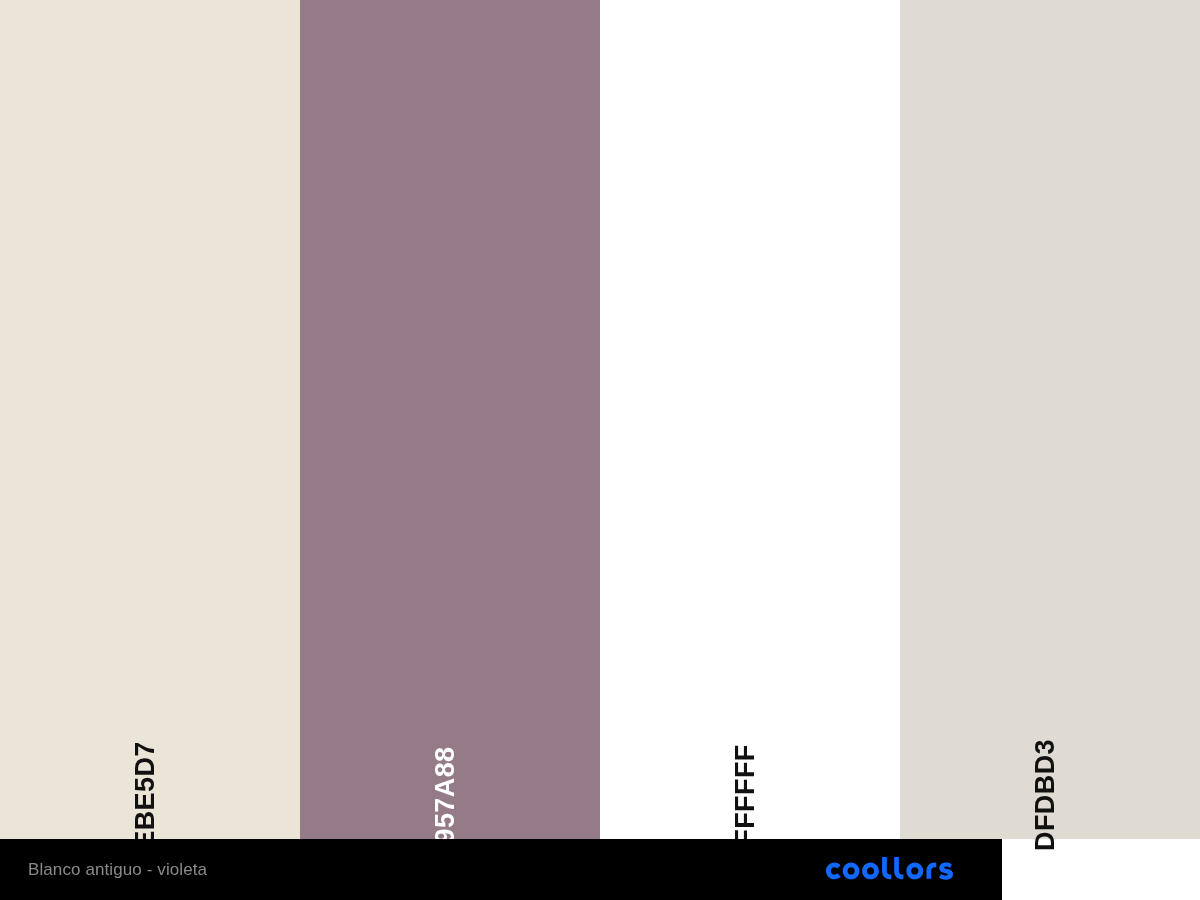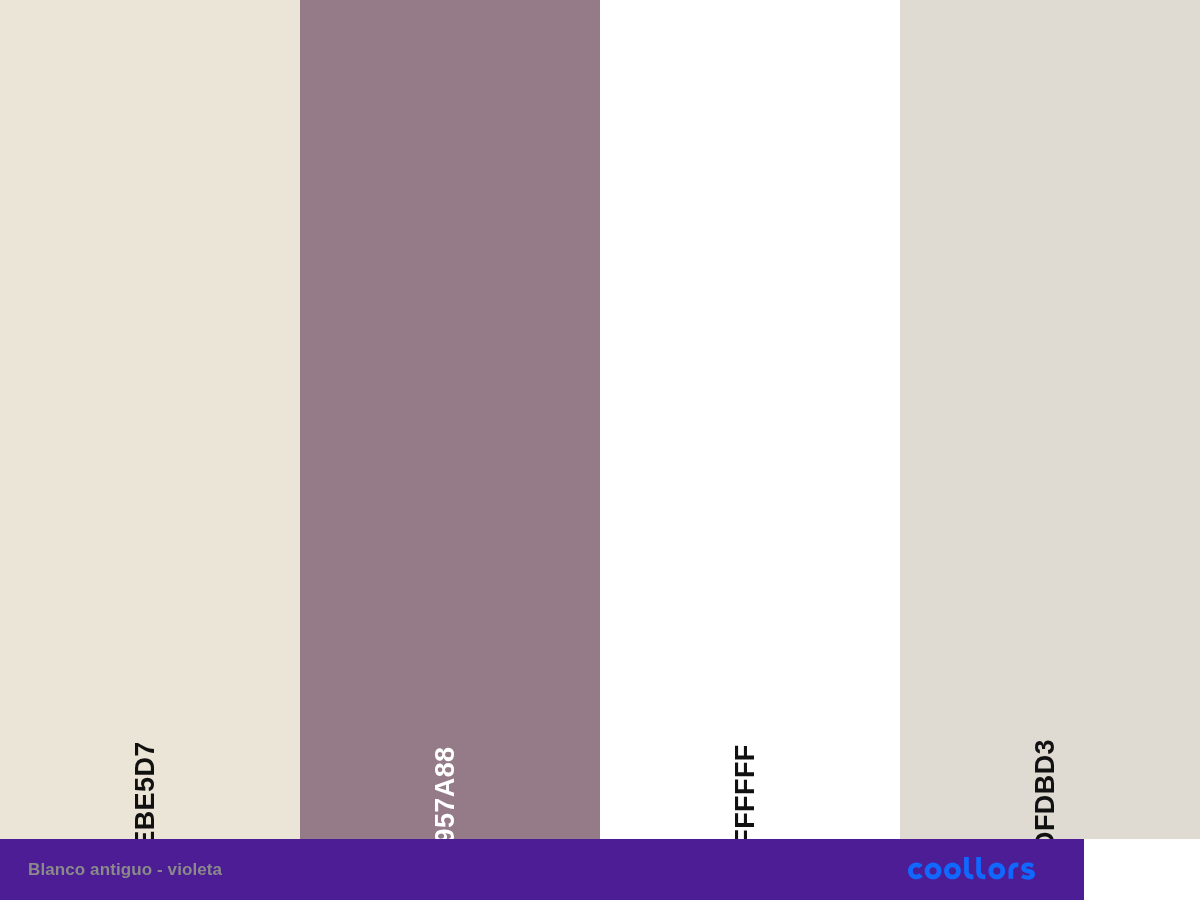--- a/index.html
+++ b/index.html
@@ -48,24 +48,23 @@
     line-height: 1;
   }
   .swatch-label-inner {
     display: block;
     transform: translateY(9px);
   }
   #footer-bar {
     position: absolute;
     left: 0;
     top: 839px;
-    width: 1084px;
+    width: 1002px;
     height: 61px;
-    background: #4c1d95;
-    font-weight: bold;
+    background: #000000;
   }
   #palette-caption {
     position: absolute;
     left: 28px;
     top: 50%;
     transform: translateY(-50%);
     font-family: "Liberation Sans", sans-serif;
     font-size: 17px;
     color: #8a8a8a;
     letter-spacing: 0.1px;

